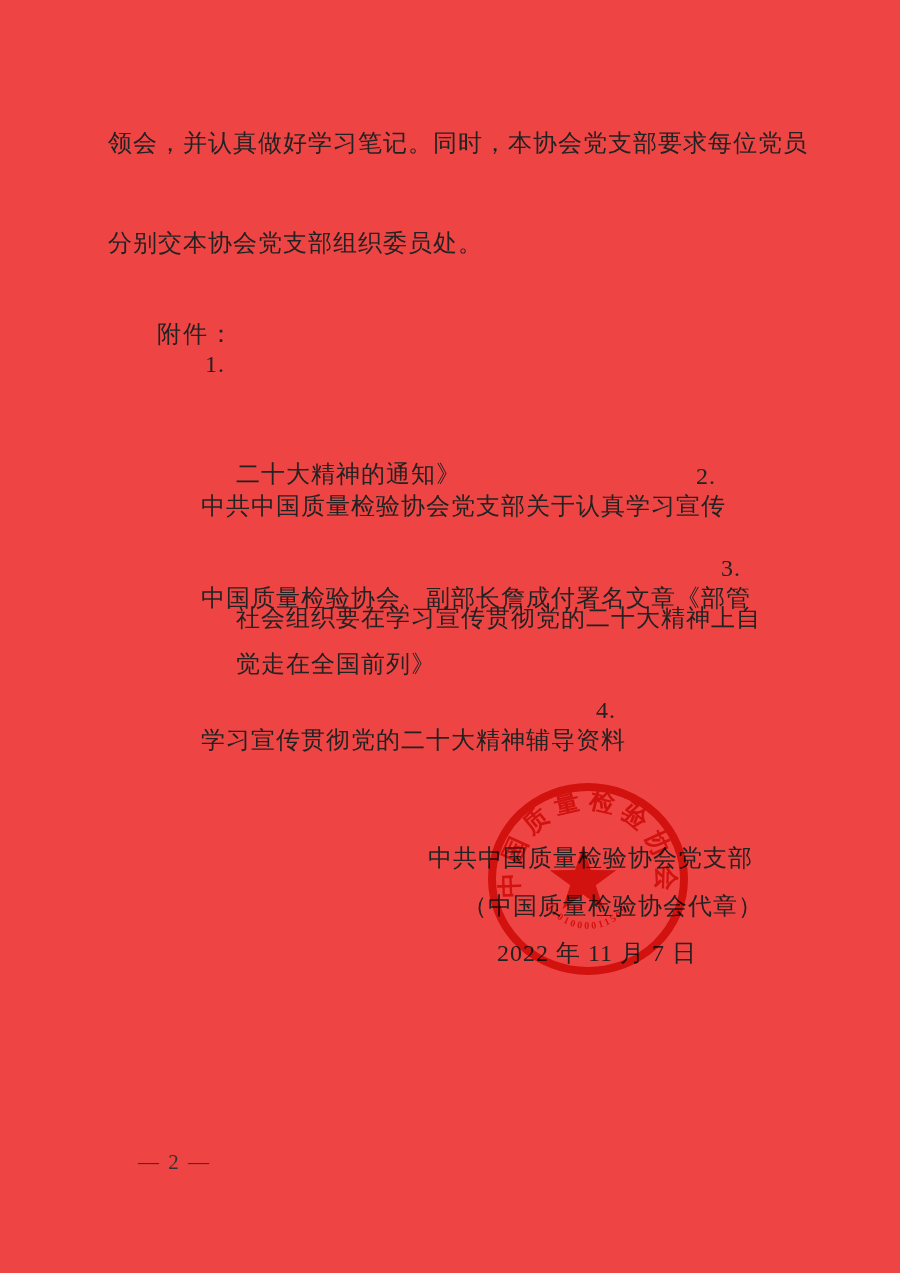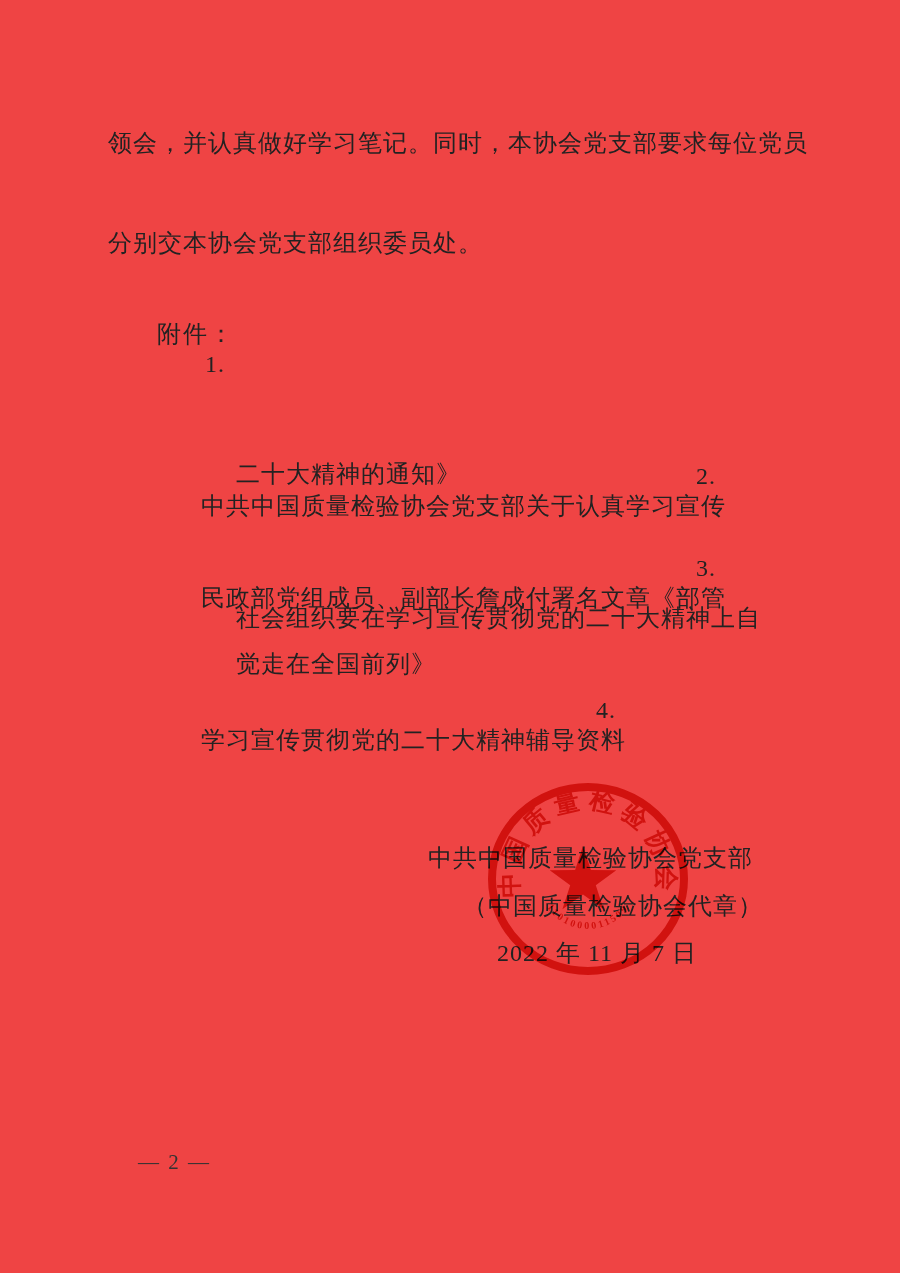--- a/index.html
+++ b/index.html
@@ -58,21 +58,21 @@
   </div>
   <div class="txt" style="left:236px;top:411px;margin-top:48px;">二十大精神的通知》</div>
 
   <div class="txt att-row" style="left:201px;top:461px;">
     <span class="att-num">2.</span>
     <span>中共中国质量检验协会党支部关于认真学习宣传</span>
   </div>
 
   <div class="txt att-row" style="left:201px;top:553px;">
     <span class="att-num">3.</span>
-    <span>民政部党组成员、副部长詹成付署名文章《部管</span>
+    <span>中国质量检验协会、副部长詹成付署名文章《部管</span>
   </div>
   <div class="txt" style="left:236px;top:603px;">社会组织要在学习宣传贯彻党的二十大精神上自</div>
   <div class="txt" style="left:236px;top:649px;">觉走在全国前列》</div>
 
   <div class="txt att-row" style="left:201px;top:695px;">
     <span class="att-num">4.</span>
     <span>学习宣传贯彻党的二十大精神辅导资料</span>
   </div>
 
   <div class="txt sig" style="left:428px;top:843px;">中共中国质量检验协会党支部</div>

